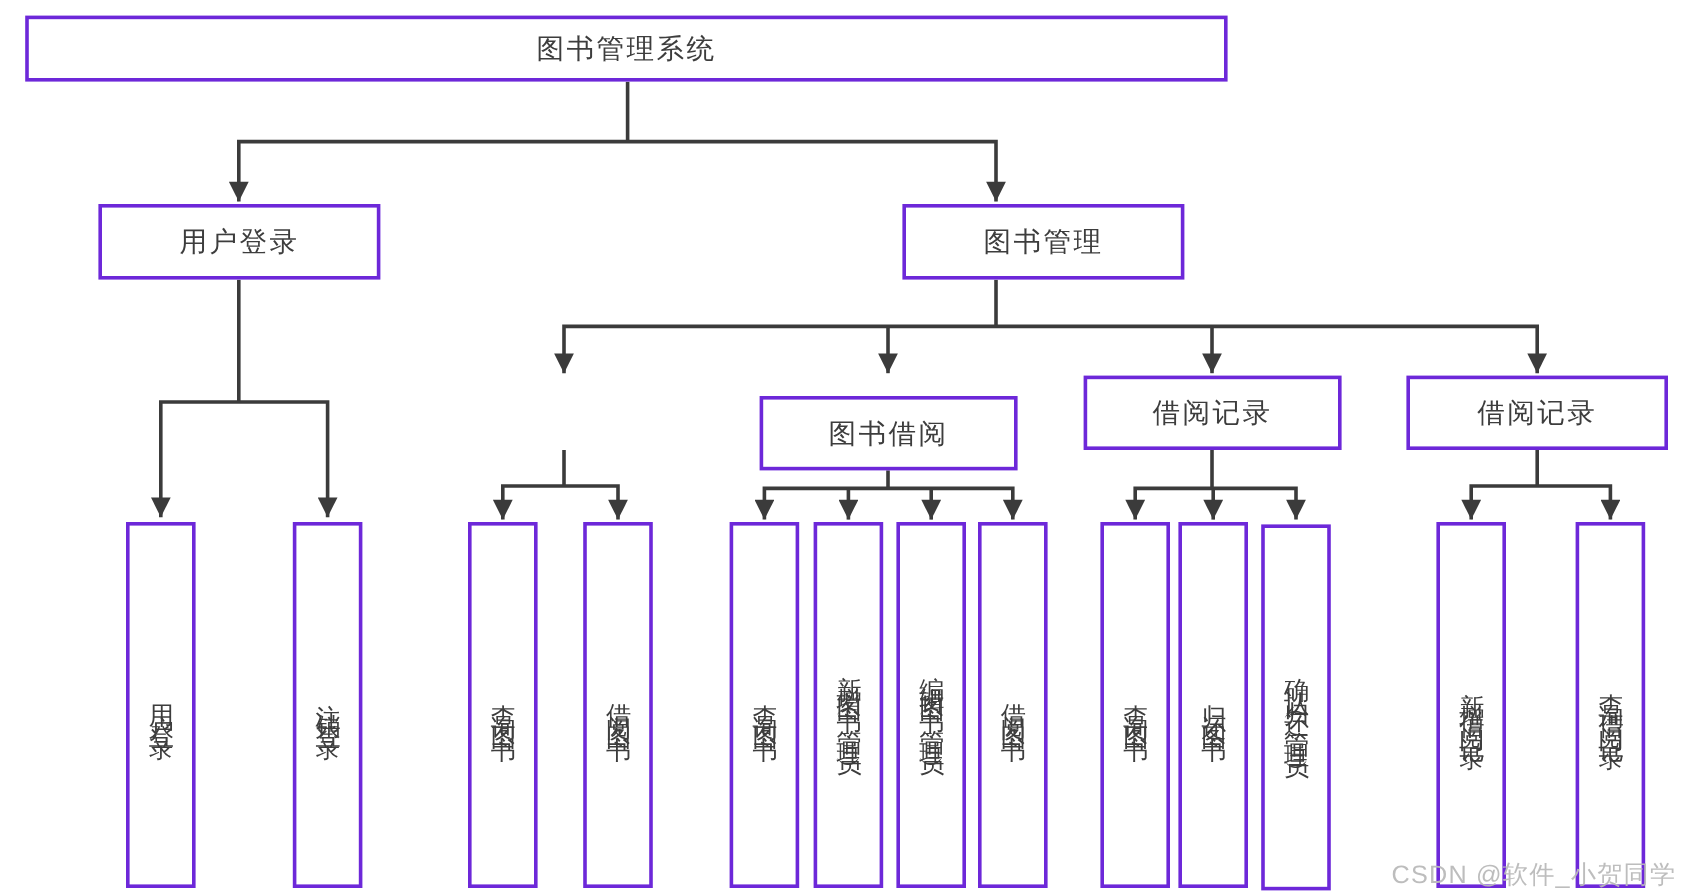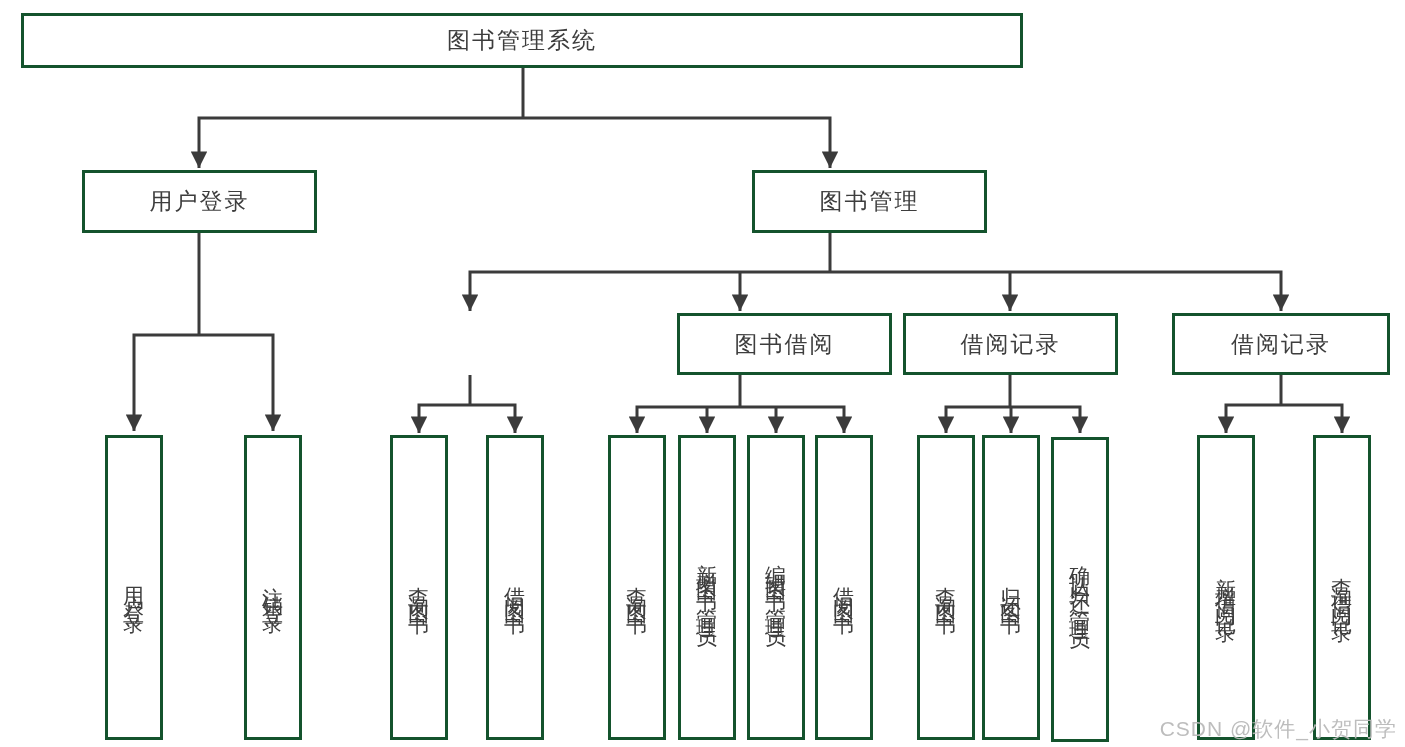--- a/index.html
+++ b/index.html
@@ -18,21 +18,21 @@
   svg.connectors {
     position: absolute;
     left: 0;
     top: 0;
     width: 1405px;
     height: 747px;
   }
   .node {
     position: absolute;
     box-sizing: border-box;
-    border: 3px solid #14532d;
+    border: 3px solid #6d28d9;
     background: #ffffff;
     color: #3d3d3d;
     display: flex;
     align-items: center;
     justify-content: center;
   }
   .node.h span {
     font-size: 23px;
     letter-spacing: 2px;
     white-space: nowrap;
@@ -101,21 +101,21 @@
     <span>图书管理系统</span>
   </div>
 
   <div class="node h" style="left:82px; top:170px; width:235px; height:63px;">
     <span>用户登录</span>
   </div>
   <div class="node h" style="left:752px; top:170px; width:235px; height:63px;">
     <span>图书管理</span>
   </div>
 
-  <div class="node h" style="left:633px; top:313px; width:215px; height:62px;margin-left:44px;">
+  <div class="node h" style="left:633px; top:330px; width:215px; height:62px;">
     <span>图书借阅</span>
   </div>
   <div class="node h" style="left:903px; top:313px; width:215px; height:62px;">
     <span>借阅记录</span>
   </div>
   <div class="node h" style="left:1172px; top:313px; width:218px; height:62px;">
     <span>借阅记录</span>
   </div>
 
   <div class="node v" style="left:105px; top:435px; width:58px; height:305px;">

